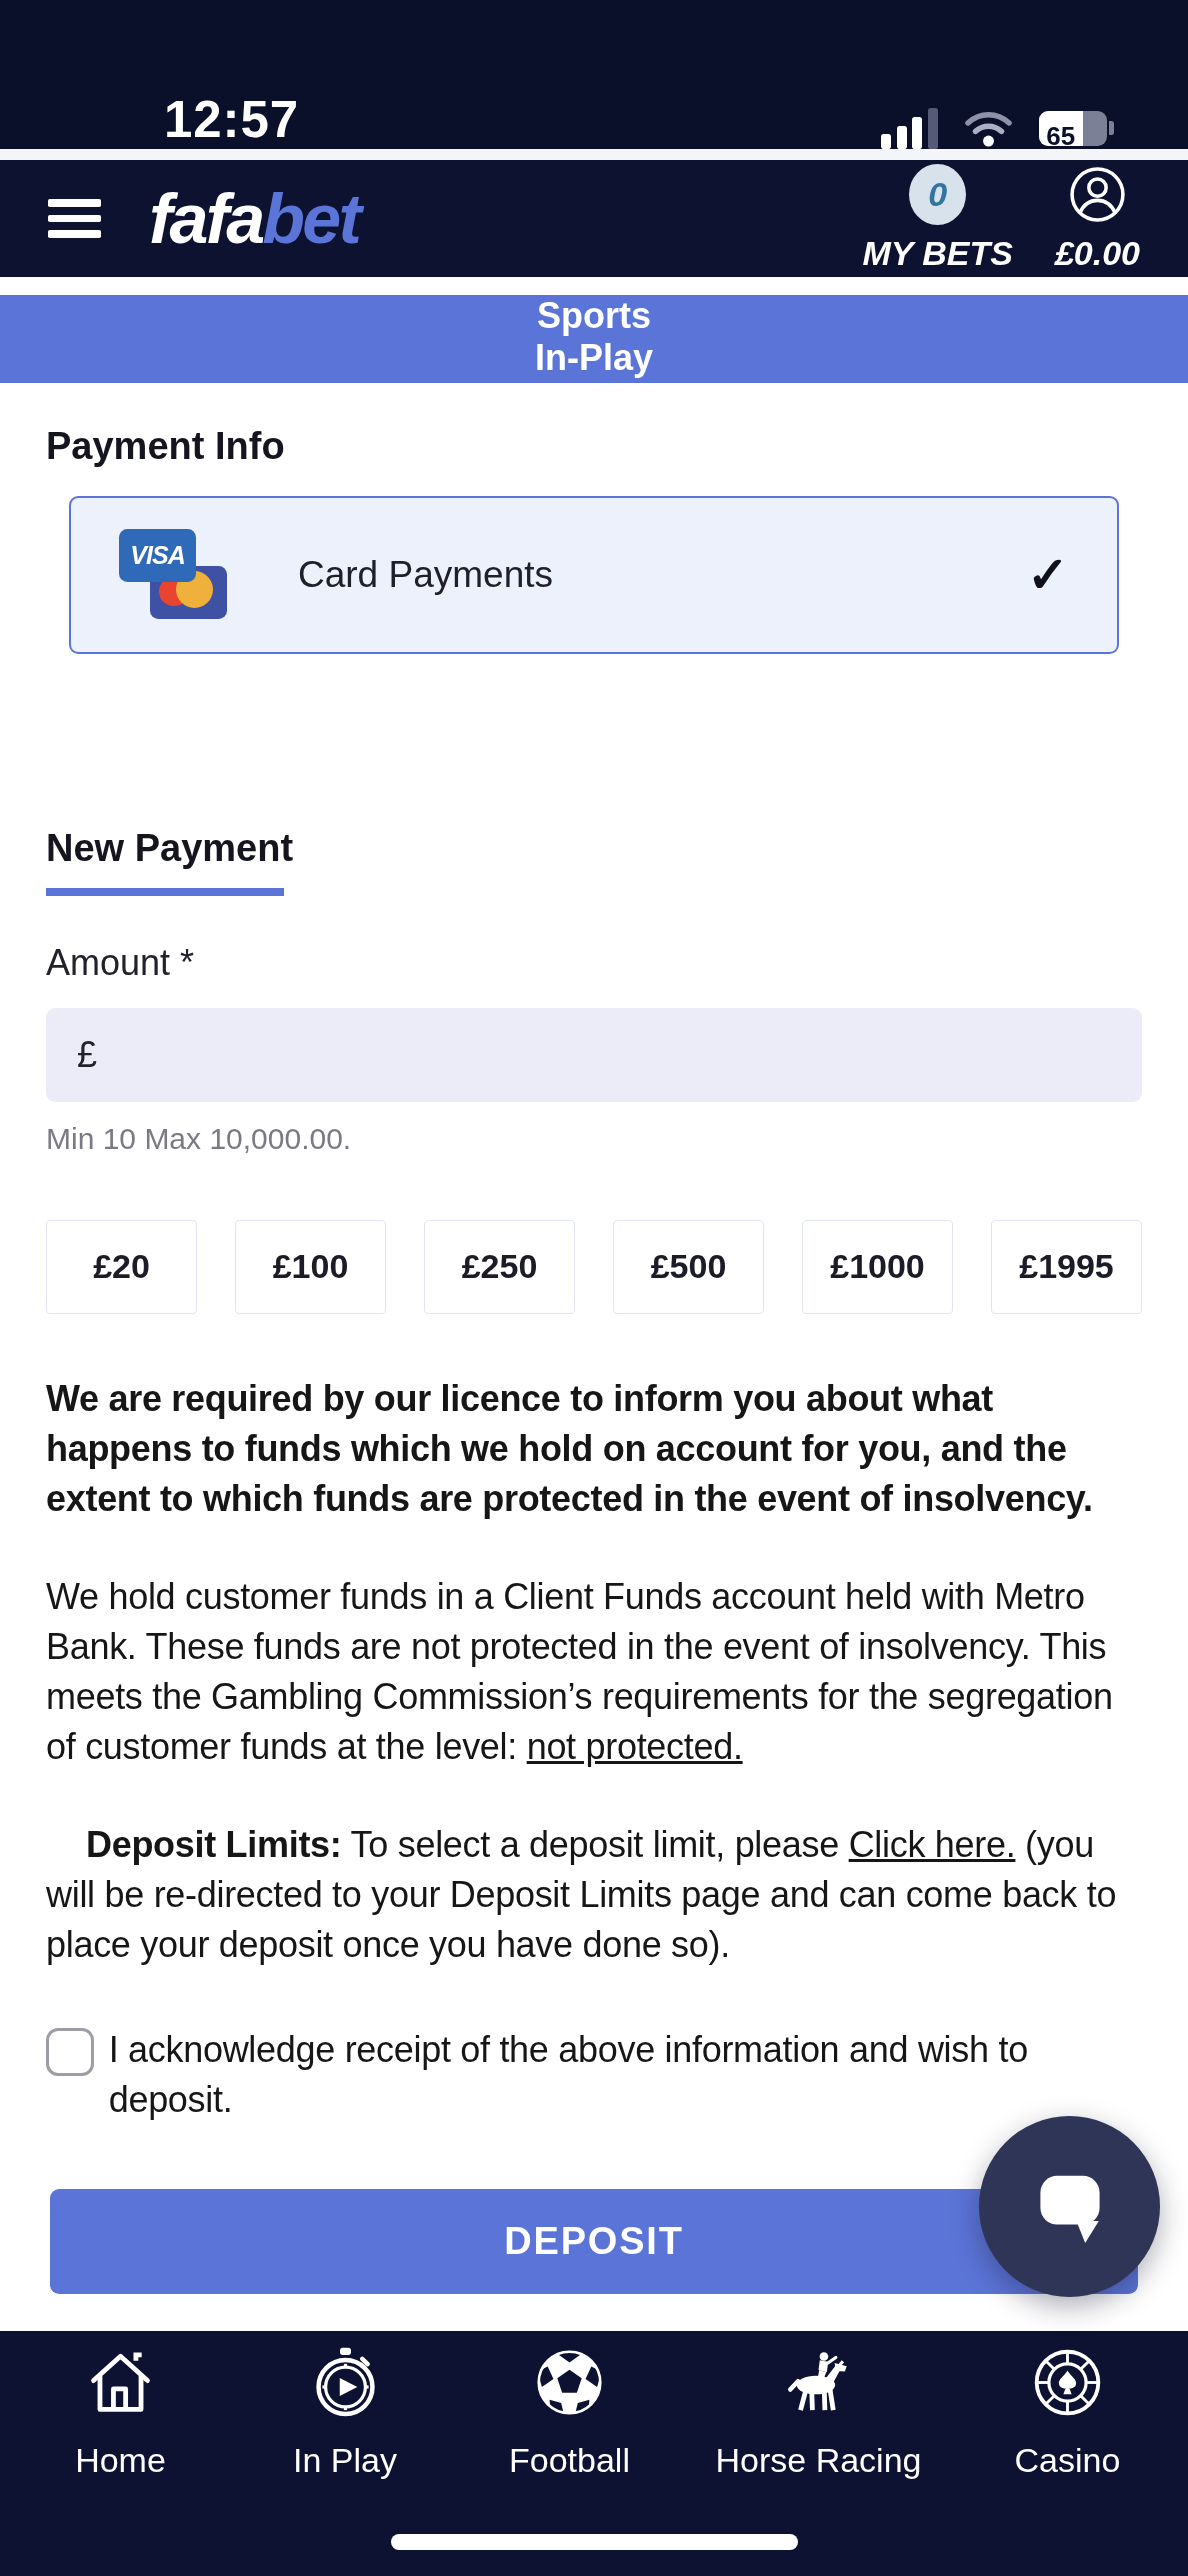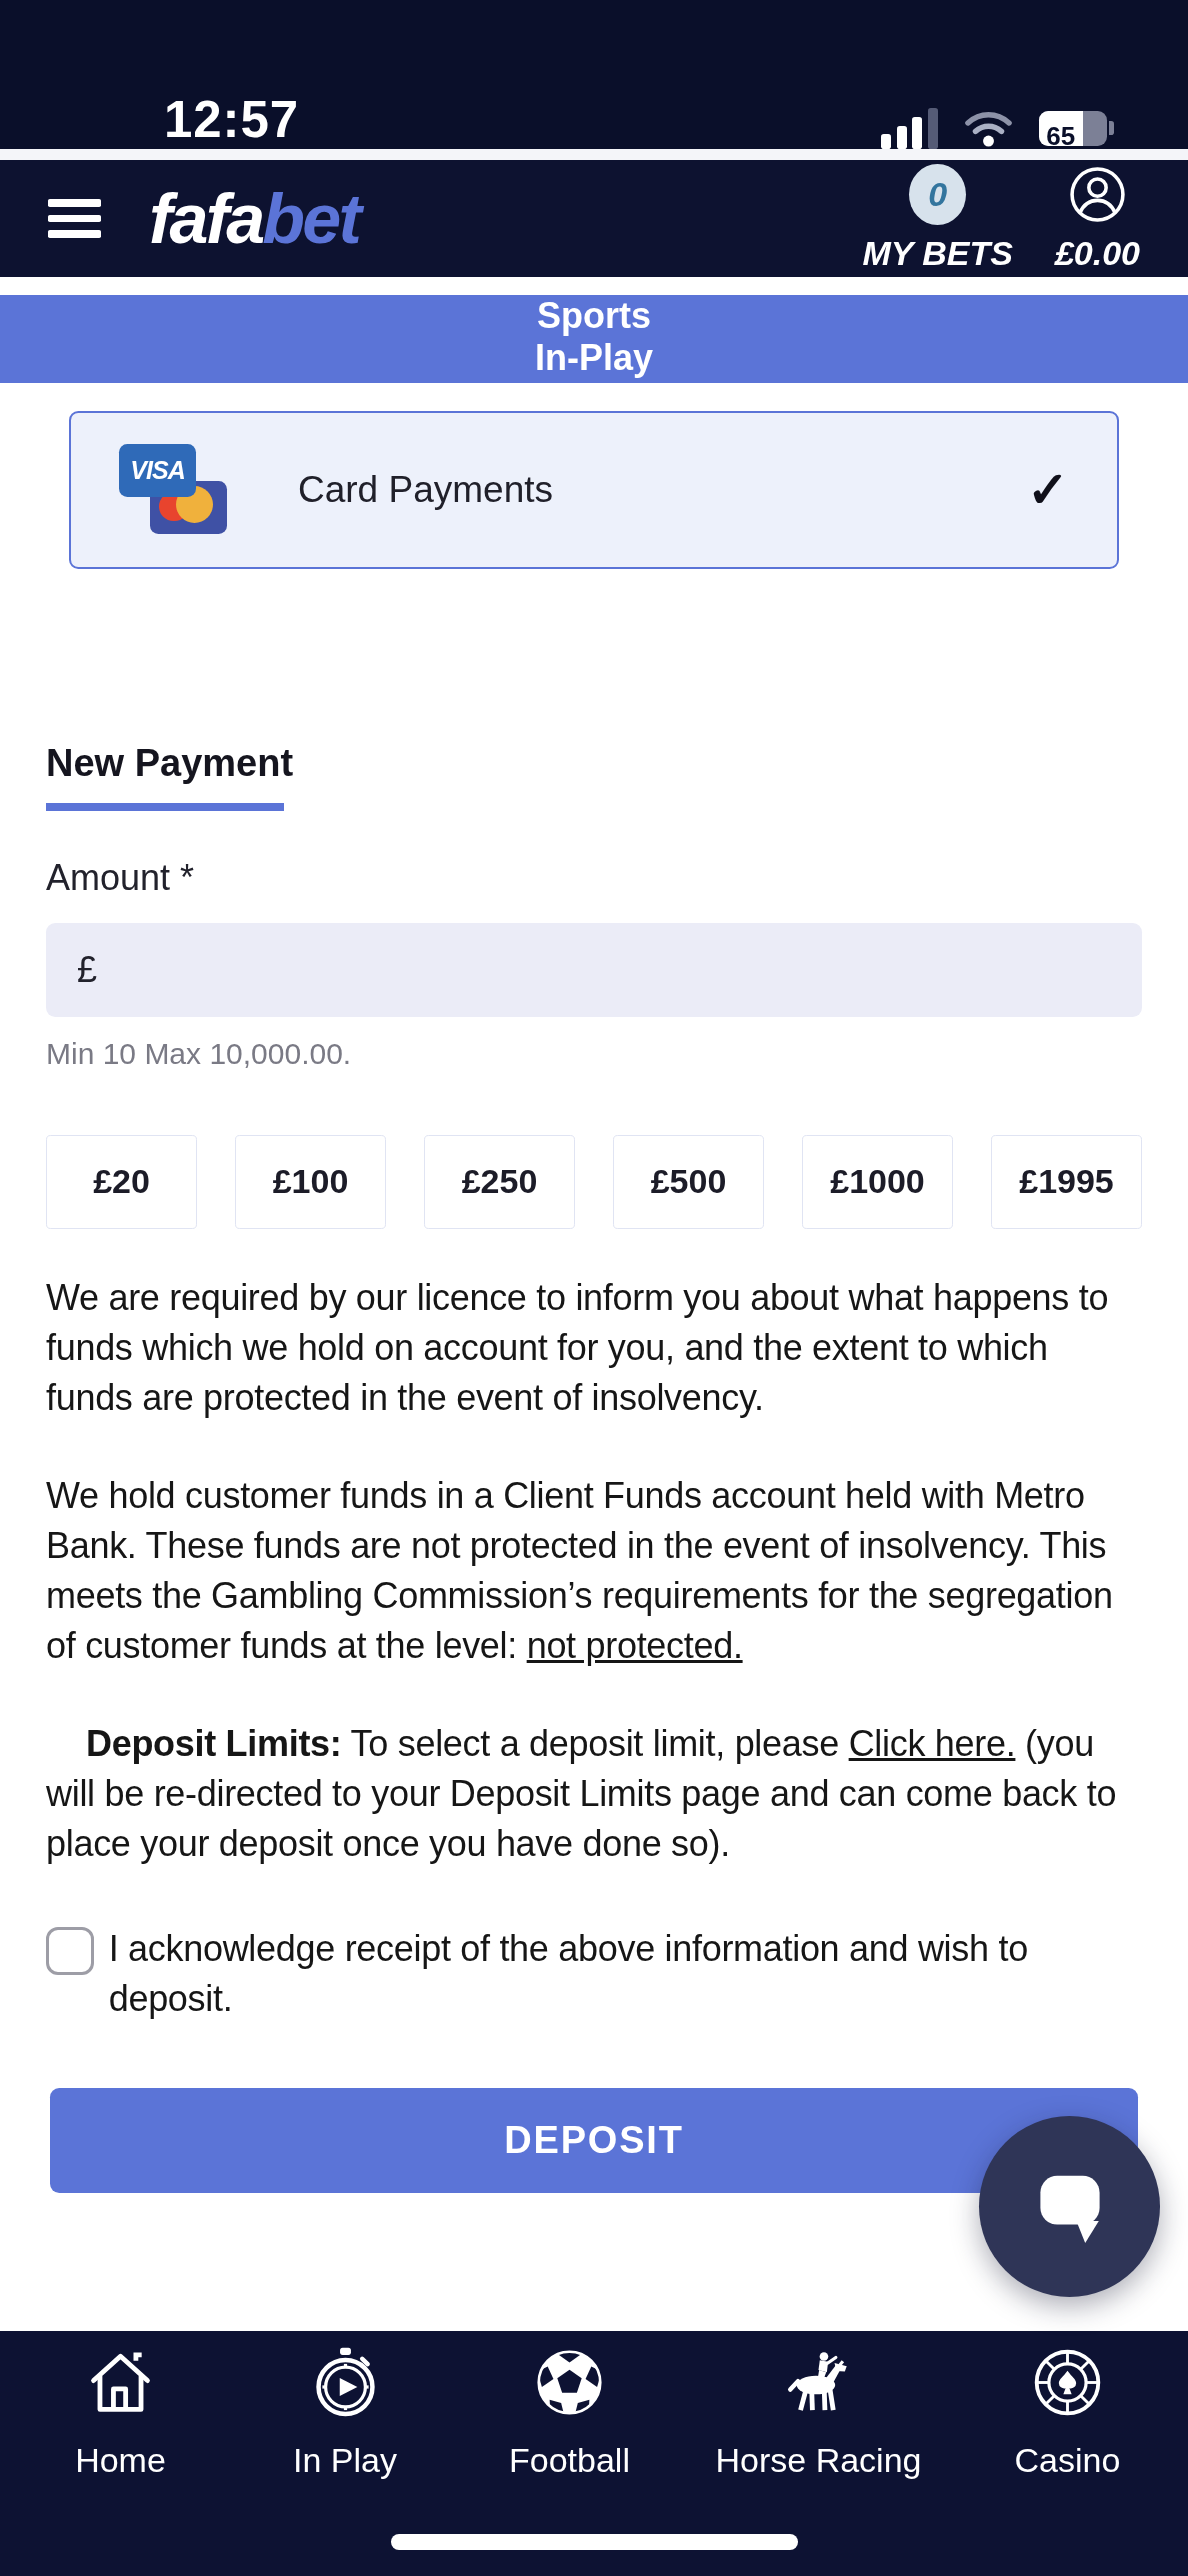--- a/index.html
+++ b/index.html
@@ -61,21 +61,21 @@
   .np-title{margin-top:173px;font-size:38px;font-weight:800;color:#15151f;}
   .np-underline{margin-top:18.4px;width:238px;height:7.4px;background:#5b74d7;}
   .amount-label{margin-top:46px;font-size:36px;color:#22222c;}
   .amount-input{margin-top:24px;height:94px;background:#ebecf7;border-radius:9.2px;display:flex;align-items:center;
     box-sizing:border-box;padding:0 31px;font-size:36px;color:#22222c;cursor:text;}
   .helper{margin-top:20px;font-size:30px;color:#7a7a85;}
   .quick-row{margin-top:64px;display:flex;justify-content:space-between;}
   .quick-btn{width:149px;height:92px;background:#fff;border:1.8px solid #e0e4f3;border-radius:4.6px;
     display:flex;align-items:center;justify-content:center;font-size:34px;font-weight:700;color:#1c1c28;cursor:pointer;}
   .para{font-size:36px;line-height:50px;color:#161616;letter-spacing:-0.3px;}
-  .p1{margin-top:44px;} .p2{margin-top:48px;} .p3{margin-top:48px;}
+  .p1{margin-top:60px;font-weight:bold;} .p2{margin-top:48px;} .p3{margin-top:48px;}
   .u{text-decoration:underline;} .b{font-weight:700;margin-left:40px;}
   .link{text-decoration:underline;color:#161616;cursor:pointer;}
   .ack-row{margin-top:55px;display:flex;align-items:flex-start;}
   .checkbox{flex:0 0 auto;width:42px;height:42px;border:3.7px solid #9d9da6;border-radius:12px;margin:3.7px 14.7px 0 0;
     background:#fff;cursor:pointer;}
   .ack-text{font-size:36px;line-height:50px;color:#161616;letter-spacing:-0.3px;}
   .deposit-btn{margin:64px 3.7px 0 3.7px;height:105px;background:#5b74d7;border-radius:9.2px;border:none;
     display:flex;align-items:center;justify-content:center;color:#fff;font-size:38px;font-weight:700;
     letter-spacing:1.8px;cursor:pointer;font-family:"Liberation Sans",sans-serif;width:calc(100% - 7.4px);}
   
@@ -145,20 +145,21 @@
   <a>Sports</a>
   <a>In-Play</a>
   <a>Casino</a>
   <a>Live Casino</a>
   <a>Virtuals</a>
   <a>Slots</a>
 </div>
 
 <div class="content">
 
+  <div class="section-title">Payment Info</div>
 
   <div class="method-card">
     <div class="card-ic">
       <div class="card-back">
           <div class="mc-red"></div>
           <div class="mc-org"></div>
         </div>
       <div class="card-front">
           <span class="visa-txt">VISA</span>
         </div>

